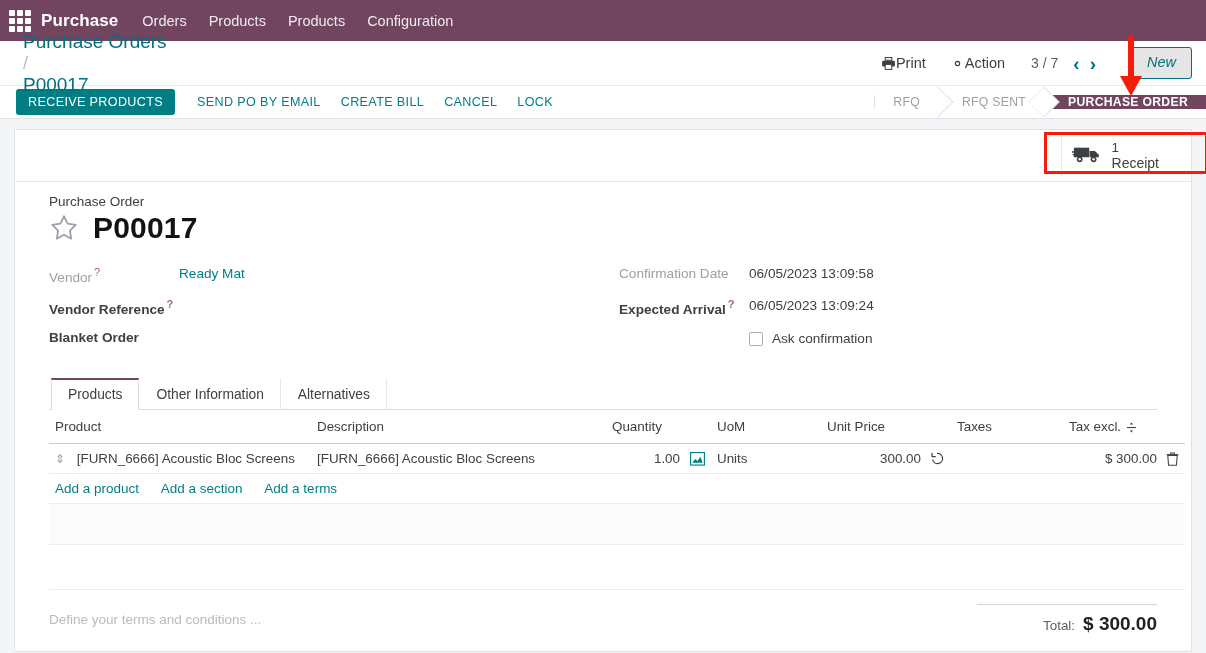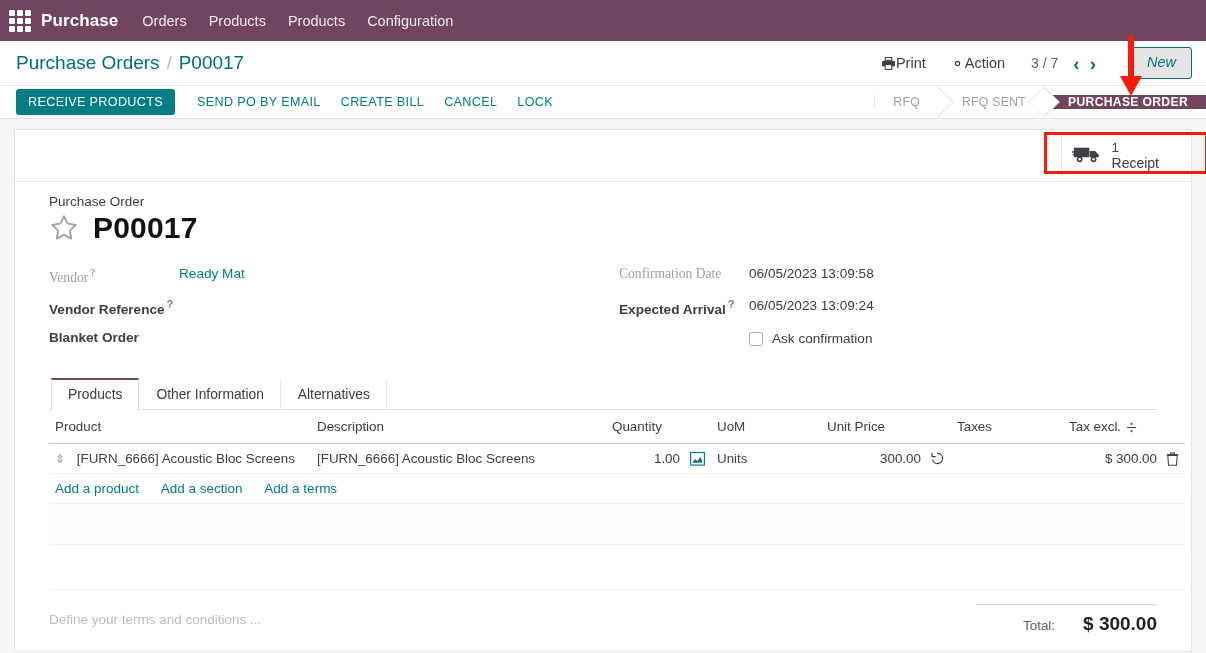--- a/index.html
+++ b/index.html
@@ -70,20 +70,21 @@
     box-sizing: border-box;
     border-bottom: 1px solid #e7e9ed;
     position: relative;
   }
   .breadcrumb {
     font-size: 19px;
     color: #00707f;
     display: flex;
     align-items: baseline;
     white-space: nowrap;
+    flex-direction: column;
   }
   .bc-link { cursor: pointer; }
   .bc-sep { color: #b6bcc4; margin: 0 7px; font-size: 18px; }
   .bc-current { color: #00707f; }
   .cp-right {
     margin-left: auto;
     display: flex;
     align-items: center;
     gap: 0px;
   }
@@ -290,21 +291,21 @@
   }
   .flabel {
     width: 130px;
     flex: 0 0 130px;
     font-size: 13.6px;
     color: #3d4045;
     font-weight: bold;
     padding-top: 3px;
     white-space: nowrap;
   }
-  .flabel.muted { color: #9aa0a8; font-weight: normal; font-family: Liberation Serif, serif; }
+  .flabel.muted { color: #9aa0a8; font-weight: normal; }
   .flabel .qm {
     color: #b0655f;
     font-size: 11px;
     vertical-align: super;
     margin-left: 2px;
     cursor: help;
   }
   .flabel.muted .qm { color: #b0655f; }
   .fval {
     font-size: 13.6px;
@@ -420,21 +421,21 @@
     padding-top: 8px;
     cursor: text;
   }
   .totals {
     width: 180px;
     border-top: 1px solid #d4d7dc;
     padding-top: 8px;
     display: flex;
     align-items: baseline;
     justify-content: flex-end;
-    gap: 28px;
+    gap: 8px;
   }
   .tot-label { font-size: 13.4px; color: #5a5f66; }
   .tot-value { font-size: 19px; font-weight: bold; color: #1d2024; white-space: nowrap; }
 
   
   .arrow-annot {
     position: absolute;
     pointer-events: none;
   }
 </style>

